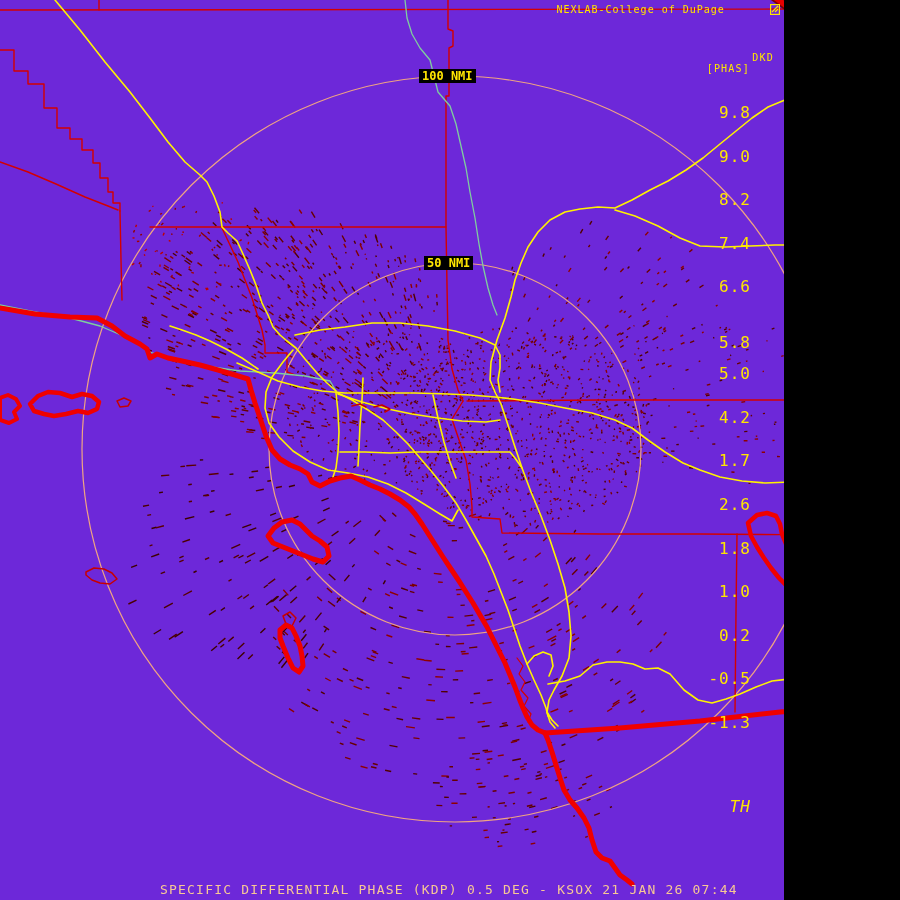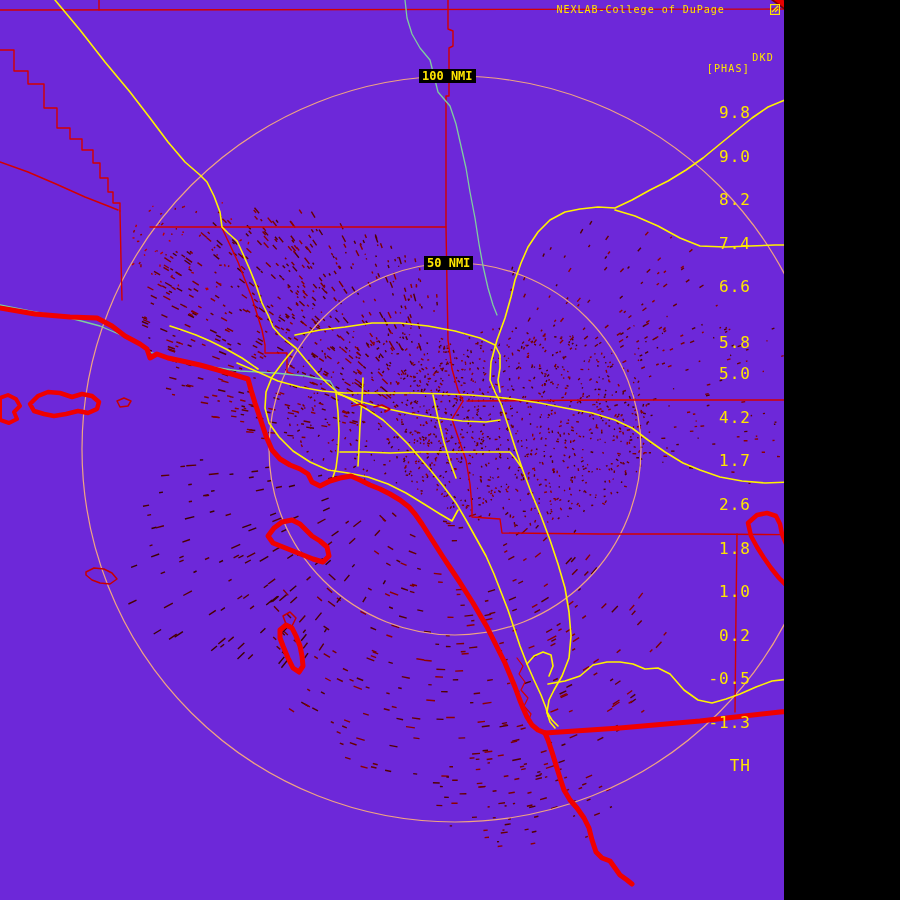--- a/index.html
+++ b/index.html
@@ -175,31 +175,32 @@
       <svg width="10" height="11" viewBox="0 0 10 11">
         <rect x="0.5" y="0.5" width="9" height="10" fill="none" stroke="#FFE600" stroke-width="1.4"></rect>
         <path d="M2 8 L8 2 M5 8 L8 5" stroke="#FFE600" stroke-width="1.2" fill="none"></path>
       </svg>
     </span>
   </div>
   <div class="ovl prod-code">DKD</div>
   <div class="ovl prod-tag">[PHAS]</div>
   <div class="ovl ring-label ring-label-100">100 NMI</div>
   <div class="ovl ring-label ring-label-50">50 NMI</div>
+  <div class="ovl footer-title">SPECIFIC DIFFERENTIAL PHASE (KDP) 0.5 DEG - KSOX 21 JAN 26 07:44</div>
   <div id="cb-ticks">
       <div class="cb-tick" style="top: 103px;">9.8</div>
       <div class="cb-tick" style="top: 147px;">9.0</div>
       <div class="cb-tick" style="top: 190px;">8.2</div>
       <div class="cb-tick" style="top: 234px;">7.4</div>
       <div class="cb-tick" style="top: 277px;">6.6</div>
       <div class="cb-tick" style="top: 321px; margin-top: 12px;">5.8</div>
       <div class="cb-tick" style="top: 364px;">5.0</div>
       <div class="cb-tick" style="top: 408px;">4.2</div>
       <div class="cb-tick" style="top: 451px;">1.7</div>
       <div class="cb-tick" style="top: 495px;">2.6</div>
       <div class="cb-tick" style="top: 539px; text-align: center;">1.8</div>
       <div class="cb-tick" style="top: 582px;">1.0</div>
       <div class="cb-tick" style="top: 626px;">0.2</div>
       <div class="cb-tick" style="top: 669px;">-0.5</div>
       <div class="cb-tick" style="top: 713px;">-1.3</div>
-      <div class="cb-tick" style="top: 756px;">TH</div>
+      <div class="cb-tick" style="top: 797px; font-style: italic;">TH</div>
     </div>
 </div>
 
 </body></html>

